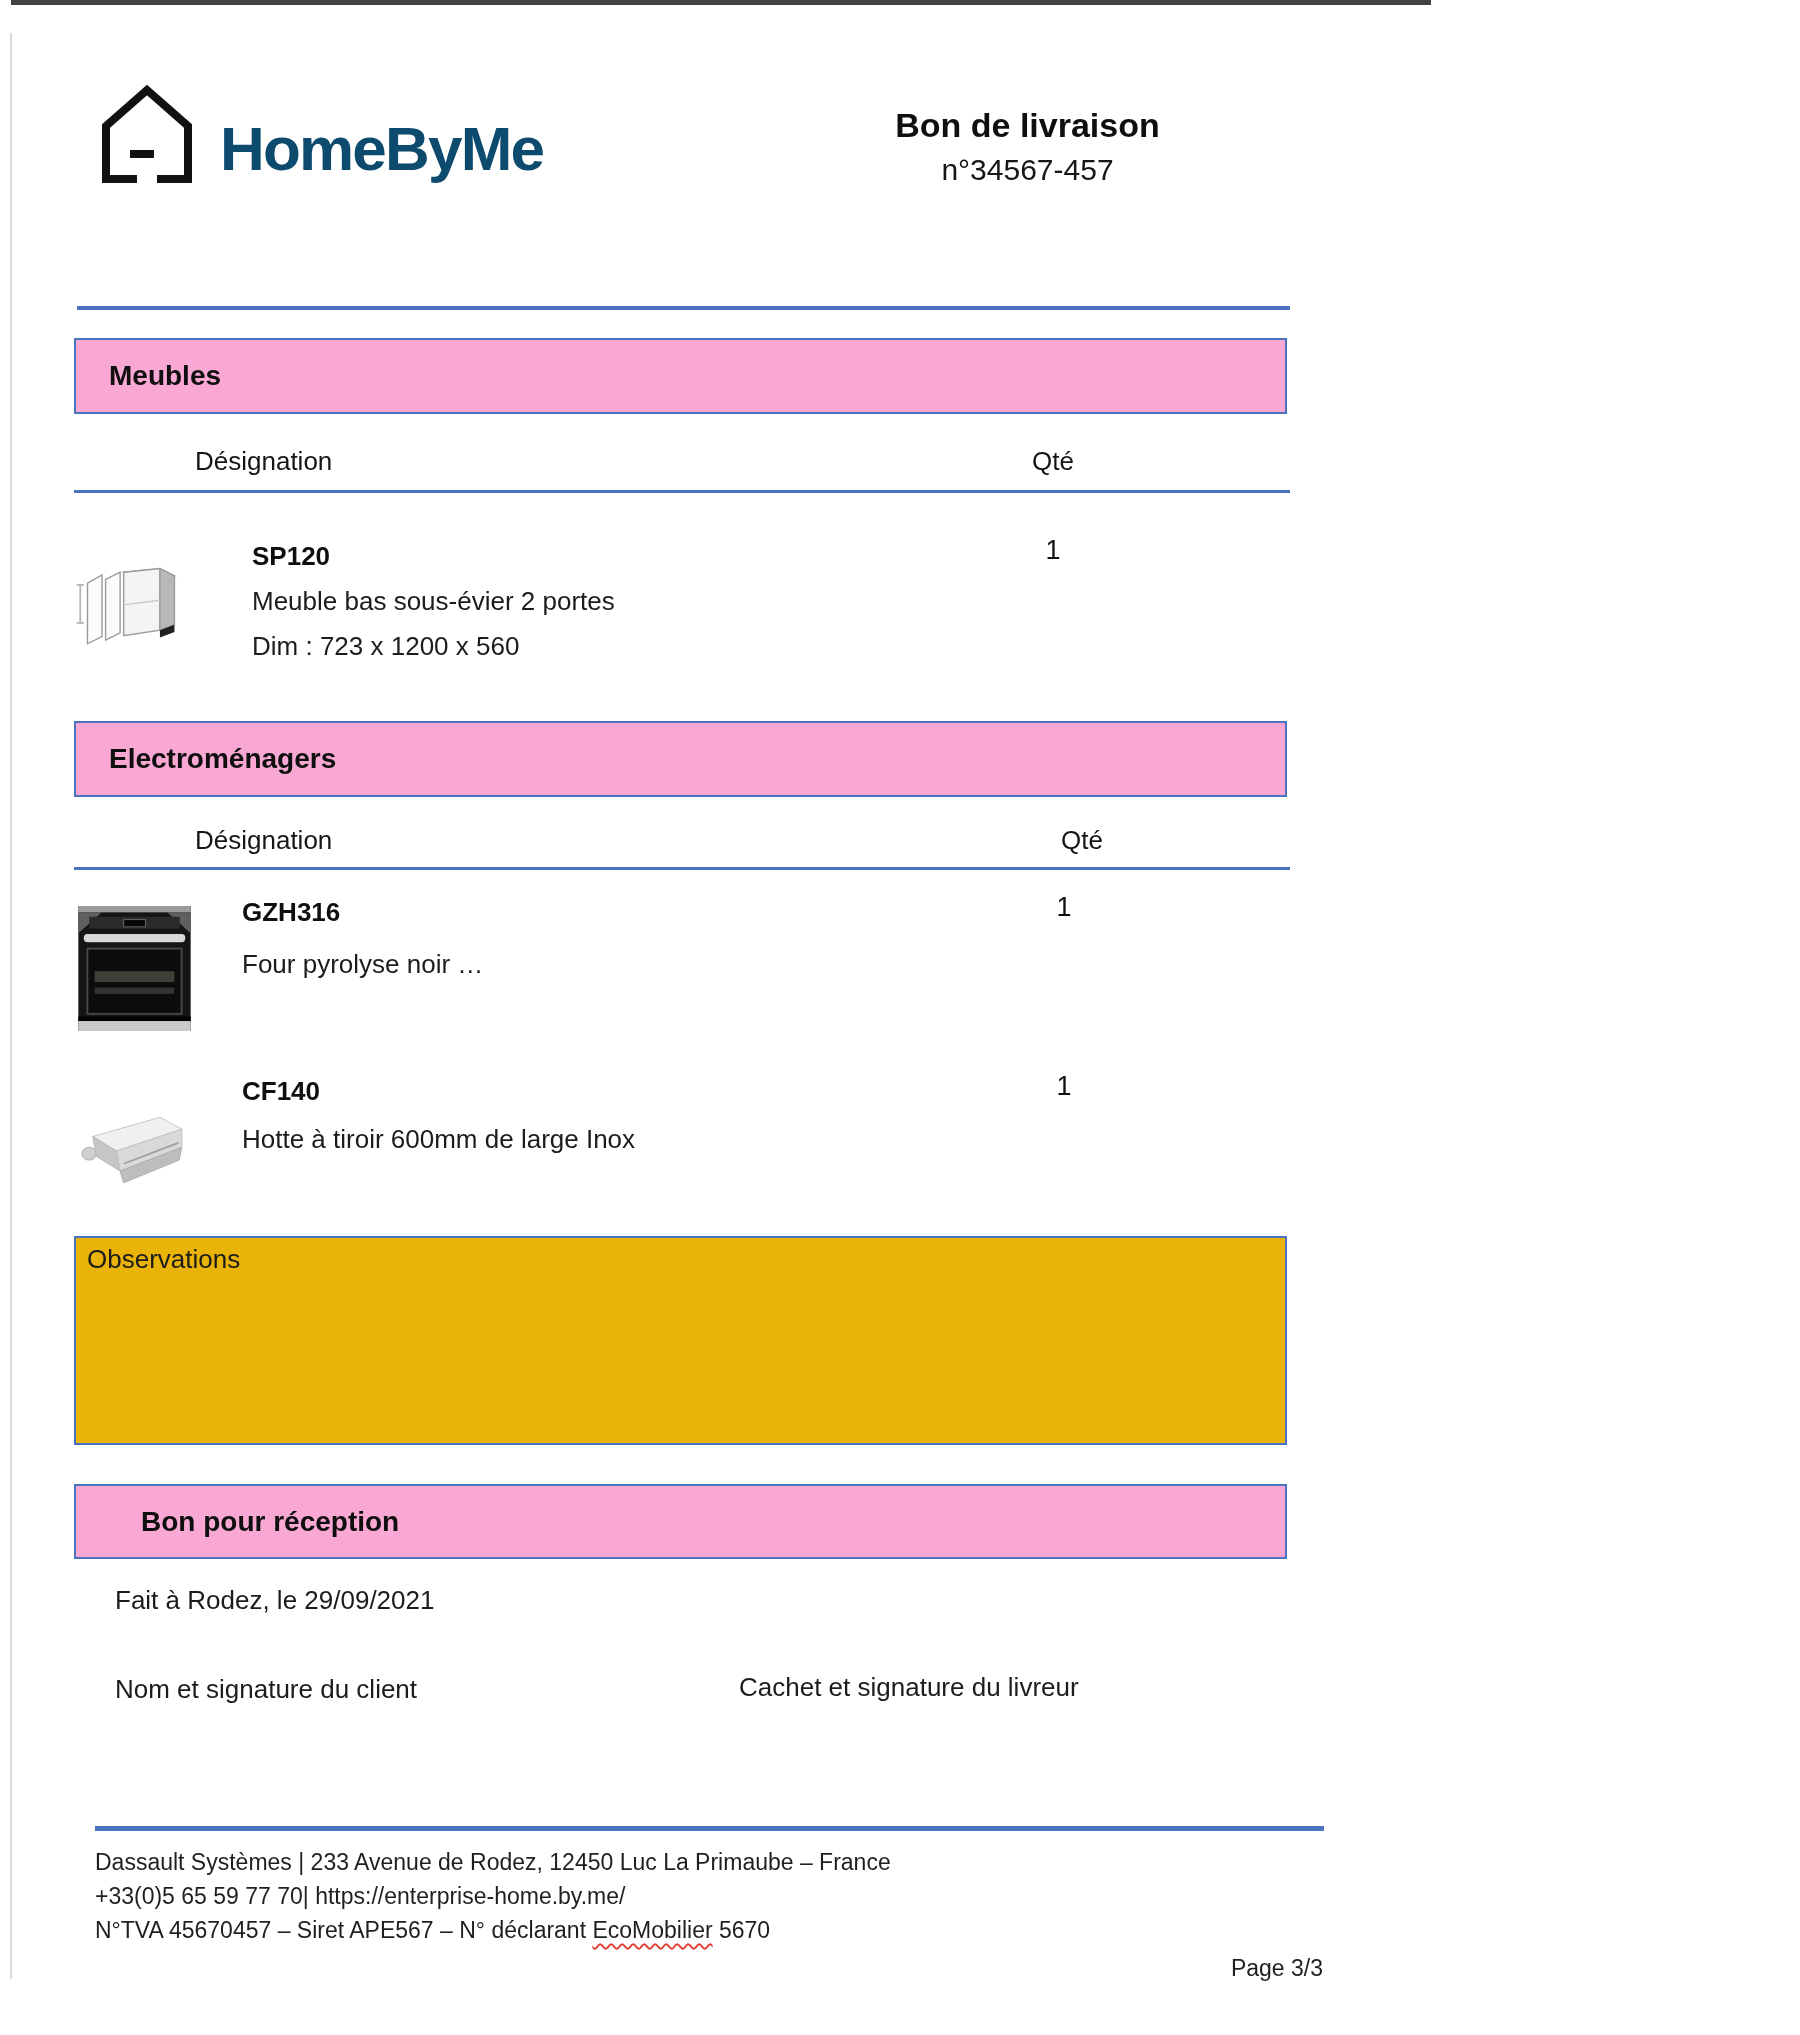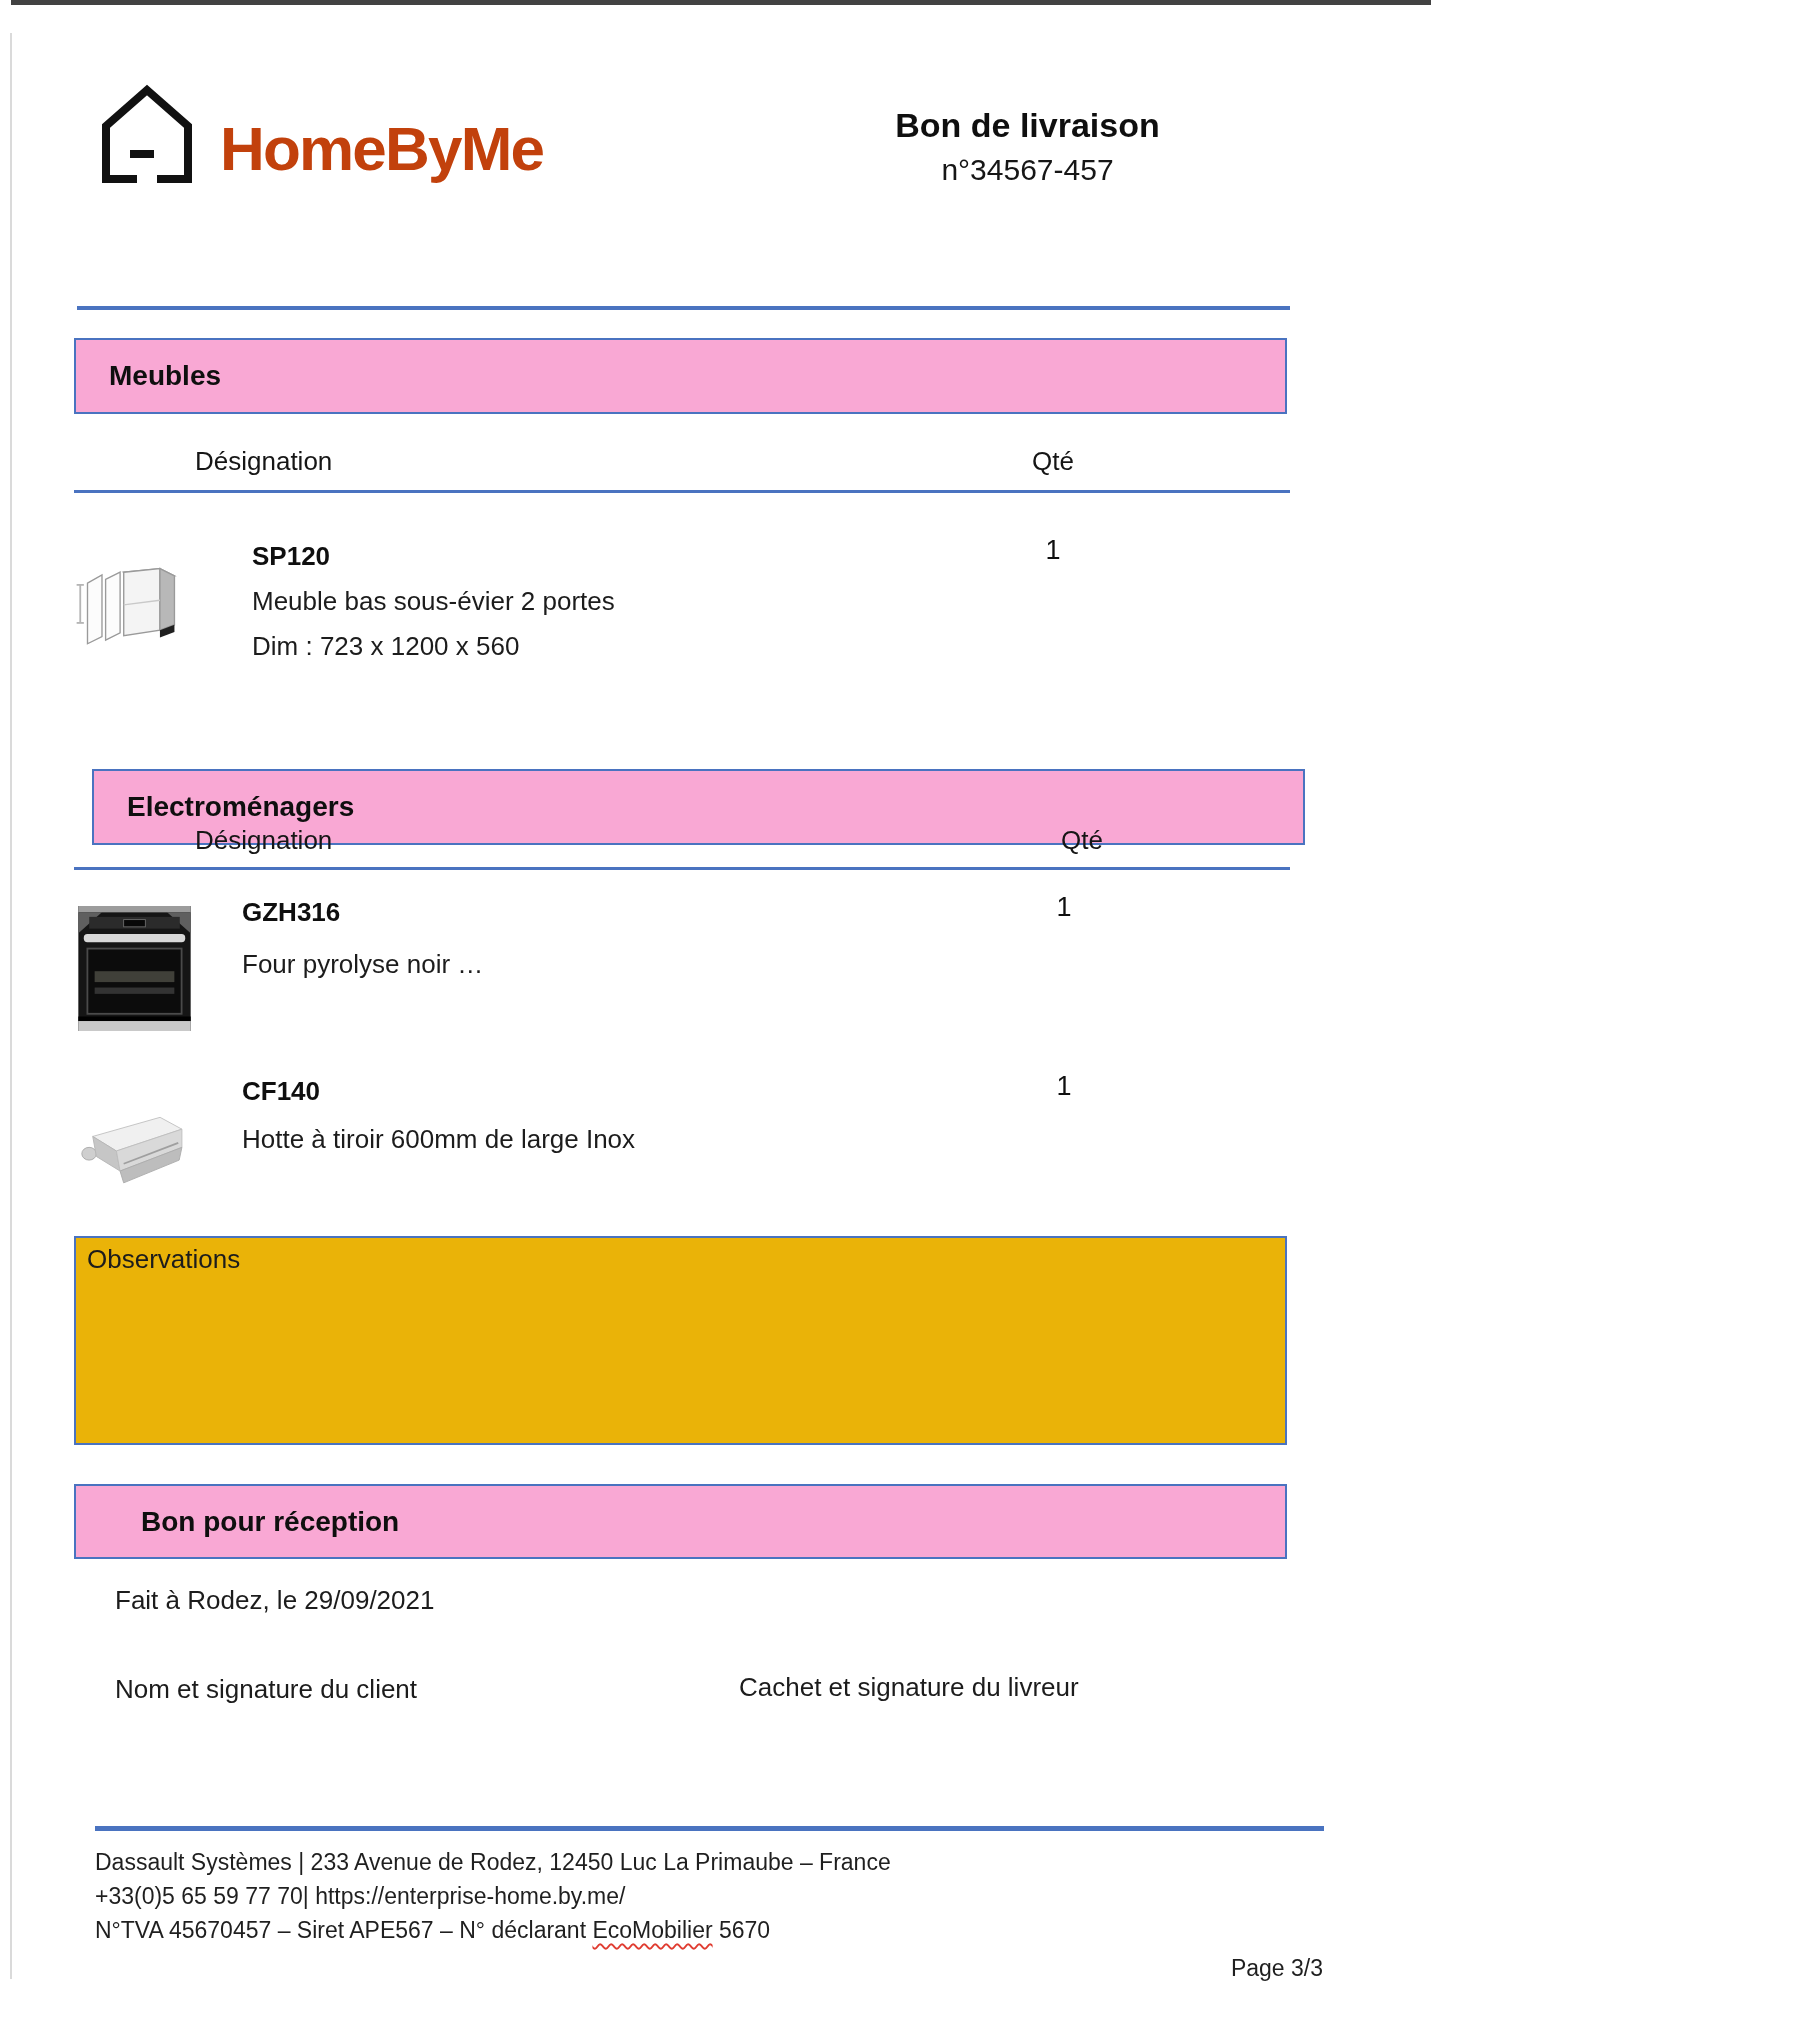--- a/index.html
+++ b/index.html
@@ -6,21 +6,21 @@
     --accent:#4a73c0;
     --text:#1c1c1c;
   }
   *{margin:0;padding:0;box-sizing:border-box;}
   html,body{background:#ffffff;}
   body{font-family:"Liberation Sans", sans-serif;color:var(--text);}
   .page{position:relative;width:1800px;height:2036px;background:#ffffff;overflow:hidden;}
   .abs{position:absolute;white-space:nowrap;}
   .top-edge{left:11px;top:0;width:1420px;height:4.5px;background:#424242;}
   .left-edge{left:10px;top:33px;width:1.8px;height:1946px;background:#dadada;}
-  .brand{left:220px;top:113px;font-size:62px;font-weight:700;letter-spacing:-1.8px;color:#c2410c;}
+  .brand{left:220px;top:113px;font-size:62px;font-weight:700;letter-spacing:-1.8px;color:#0c4a6e;}
   .title-block{left:850px;top:104px;width:355px;text-align:center;}
   .doc-title{font-size:34px;font-weight:700;color:#0f0f0f;line-height:42px;}
   .doc-number{font-size:30px;color:#161616;line-height:36px;margin-top:5.5px;}
   .hline{background:var(--accent);}
   .sec-box{border:2.7px solid var(--accent);display:flex;align-items:center;background:#f9a8d4;width:1213px;height:76px;}
   .sec-title{font-size:28px;font-weight:700;color:#0f0f0f;padding-left:33px;}
   .colhead{font-size:26px;color:#161616;}
   .qtycol{width:118px;text-align:center;}
   .code{font-size:26px;font-weight:700;color:#0f0f0f;}
   .desc{font-size:26px;color:var(--text);}
@@ -70,21 +70,21 @@
     <polygon points="56,22 96,18 96,86 56,92" fill="#f4f4f4" stroke="#9a9a9a" stroke-width="1.5"></polygon>
     <polygon points="96,18 112,26 112,80 96,86" fill="#b8b8b8" stroke="#9a9a9a" stroke-width="1.5"></polygon>
     <polygon points="96,86 112,80 112,88 96,94" fill="#1f1f1f"></polygon>
     <line x1="56" y1="58" x2="96" y2="53" stroke="#c9c9c9" stroke-width="1.5"></line>
   </svg>
   <div class="abs code" style="left:252px;top:541px;">SP120</div>
   <div class="abs desc" style="left:252px;top:586px;">Meuble bas sous-évier 2 portes</div>
   <div class="abs desc" style="left:252px;top:631px;">Dim : 723 x 1200 x 560</div>
   <div class="abs qty qtycol" style="left:994px;top:535px;">1</div>
 
-  <div class="abs sec-box" style="left:92px;top:721px;margin-top:48px;">
+  <div class="abs sec-box" style="left:74px;top:721px;">
     <div class="sec-title">Electroménagers</div>
   </div>
   <div class="abs colhead" style="left:195px;top:825px;">Désignation</div>
   <div class="abs colhead qtycol" style="left:1023px;top:825px;">Qté</div>
   <div class="abs hline" style="left:74px;top:867px;width:1216px;height:2.7px;"></div>
 
   <svg class="abs" style="left:78px;top:906px;" width="113" height="125" viewBox="0 0 124 138">
     <rect width="124" height="138" fill="#151515"></rect>
     <rect width="124" height="7" fill="#9c9c9c"></rect>
     <polygon points="0,7 26,7 0,30" fill="#5f5f5f"></polygon>

